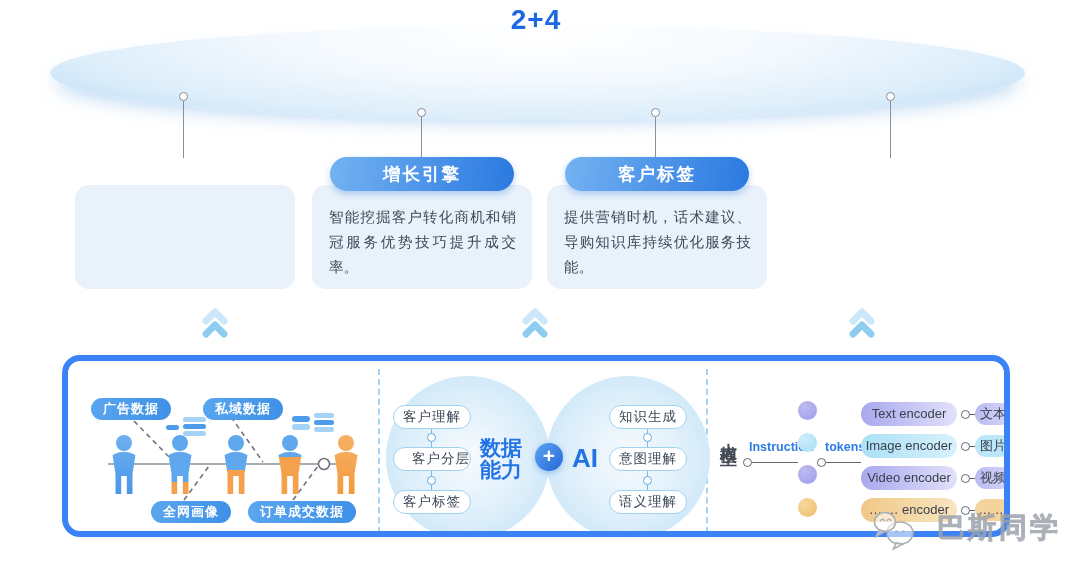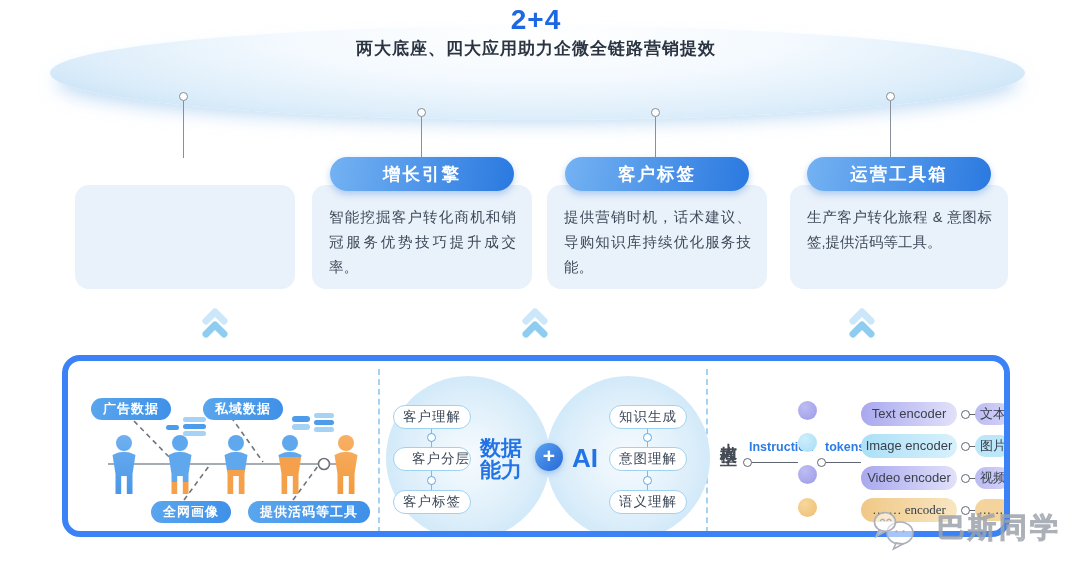--- a/index.html
+++ b/index.html
@@ -74,61 +74,56 @@
   .gnode { position:absolute; width:9px; height:9px; border-radius:50%; background:#fff;
            border:1.6px solid #5F6670; z-index:3; }
   .io-cap { position:absolute; font-size:12.5px; font-weight:700; color:#2D7BE5; z-index:3; white-space:nowrap; }
   .tok { position:absolute; left:730px; width:19px; height:19px; border-radius:50%; z-index:3; }
   .enc-pill { position:absolute; left:793px; width:96px; height:24px; line-height:24px; text-align:center;
               border-radius:12px; font-size:13px; color:#39414E; z-index:3; white-space:nowrap; }
   .out-pill { position:absolute; left:907px; width:36px; height:22px; line-height:22px; text-align:center;
               border-radius:11px; font-size:13px; color:#39414E; z-index:3; white-space:nowrap; }
   .c-purple { background:linear-gradient(90deg,#A9A8EE,#E2E1FA); }
   .c-cyan   { background:linear-gradient(90deg,#ABE0F6,#D8F1FC); }
-  .c-orange { background:linear-gradient(90deg,#F0C886,#F8E6C2);font-family:Liberation Serif, serif; }
+  .c-orange { background:linear-gradient(90deg,#F0C886,#F8E6C2); }
   .s-purple { background:linear-gradient(90deg,#BCBBF2,#D6D5F8); }
   .s-cyan   { background:#BCE7F8; }
   .s-orange { background:#F4D49C; }
 
   
   .watermark { position:absolute; left:872px; top:509px; display:flex; align-items:flex-start; gap:21px; z-index:5; }
   .watermark-text { font-size:28px; font-weight:700; letter-spacing:3px;
                     color:rgba(200,204,210,0.40); -webkit-text-stroke:1px rgba(150,156,165,0.75); }
 </style>
 </head>
 <body>
 
 <div id="stage">
 
   <div class="title">2+4</div>
-  <div class="subtitle">两大底座、四大应用助力企微全链路营销提效</div>
   <div class="ellipse"></div>
 
   <div class="node" style="left:179px; top:92px;"></div>
   <div class="drop" style="left:183px; top:101px; height:57px;"></div>
   <div class="node" style="left:417px; top:108px;"></div>
   <div class="drop" style="left:421px; top:117px; height:41px;"></div>
   <div class="node" style="left:651px; top:108px;"></div>
   <div class="drop" style="left:655px; top:117px; height:41px;"></div>
   <div class="node" style="left:886px; top:92px;"></div>
   <div class="drop" style="left:890px; top:101px; height:57px;"></div>
 
   <div class="card" style="left:75px;">
   </div>
   <div class="card" style="left:312px;">
     <div class="card-pill">增长引擎</div>
     <div class="card-desc">智能挖掘客户转化商机和销冠服务优势技巧提升成交率。</div>
   </div>
   <div class="card" style="left:547px;">
     <div class="card-pill">客户标签</div>
     <div class="card-desc">提供营销时机，话术建议、导购知识库持续优化服务技能。</div>
-  </div>
-  <div class="card" style="left:790px; width:218px;">
-    <div class="card-pill">运营工具箱</div>
-    <div class="card-desc">生产客户转化旅程 &amp; 意图标签,提供活码等工具。</div>
   </div>
 
   <svg class="chev" style="left:197px;" viewBox="0 0 36 36">
     <path d="M9 16 L18 7 L27 16" fill="none" stroke="#CBE7F9" stroke-width="7" stroke-linecap="round" stroke-linejoin="round"></path>
     <path d="M9 29 L18 20 L27 29" fill="none" stroke="#8ECDEF" stroke-width="7" stroke-linecap="round" stroke-linejoin="round"></path>
   </svg>
   <svg class="chev" style="left:517px;" viewBox="0 0 36 36">
     <path d="M9 16 L18 7 L27 16" fill="none" stroke="#CBE7F9" stroke-width="7" stroke-linecap="round" stroke-linejoin="round"></path>
     <path d="M9 29 L18 20 L27 29" fill="none" stroke="#8ECDEF" stroke-width="7" stroke-linecap="round" stroke-linejoin="round"></path>
   </svg>
@@ -137,21 +132,21 @@
     <path d="M9 29 L18 20 L27 29" fill="none" stroke="#8ECDEF" stroke-width="7" stroke-linecap="round" stroke-linejoin="round"></path>
   </svg>
 
   <div class="bottom">
     <div class="divider" style="left:310px;"></div>
     <div class="divider" style="left:638px;"></div>
 
     <div class="mini-pill" style="left:23px; top:37px;">广告数据</div>
     <div class="mini-pill" style="left:135px; top:37px;">私域数据</div>
     <div class="mini-pill" style="left:83px; top:140px;">全网画像</div>
-    <div class="mini-pill" style="left:180px; top:140px;">提供活码等工具</div>
+    <div class="mini-pill" style="left:180px; top:140px;">订单成交数据</div>
 
     <svg class="p1-svg" width="290" height="102" viewBox="0 0 290 102">
       <defs>
         <linearGradient id="gP1" x1="0" y1="-8" x2="0" y2="51" gradientUnits="userSpaceOnUse">
           <stop offset="0" stop-color="#6FB0F0"></stop>
             <stop offset="1" stop-color="#4A97E8"></stop>
         </linearGradient>
         <linearGradient id="gP2" x1="0" y1="-8" x2="0" y2="51" gradientUnits="userSpaceOnUse">
           <stop offset="0.8" stop-color="#5FA8EE"></stop>
             <stop offset="0.8" stop-color="#F5A14C"></stop>

